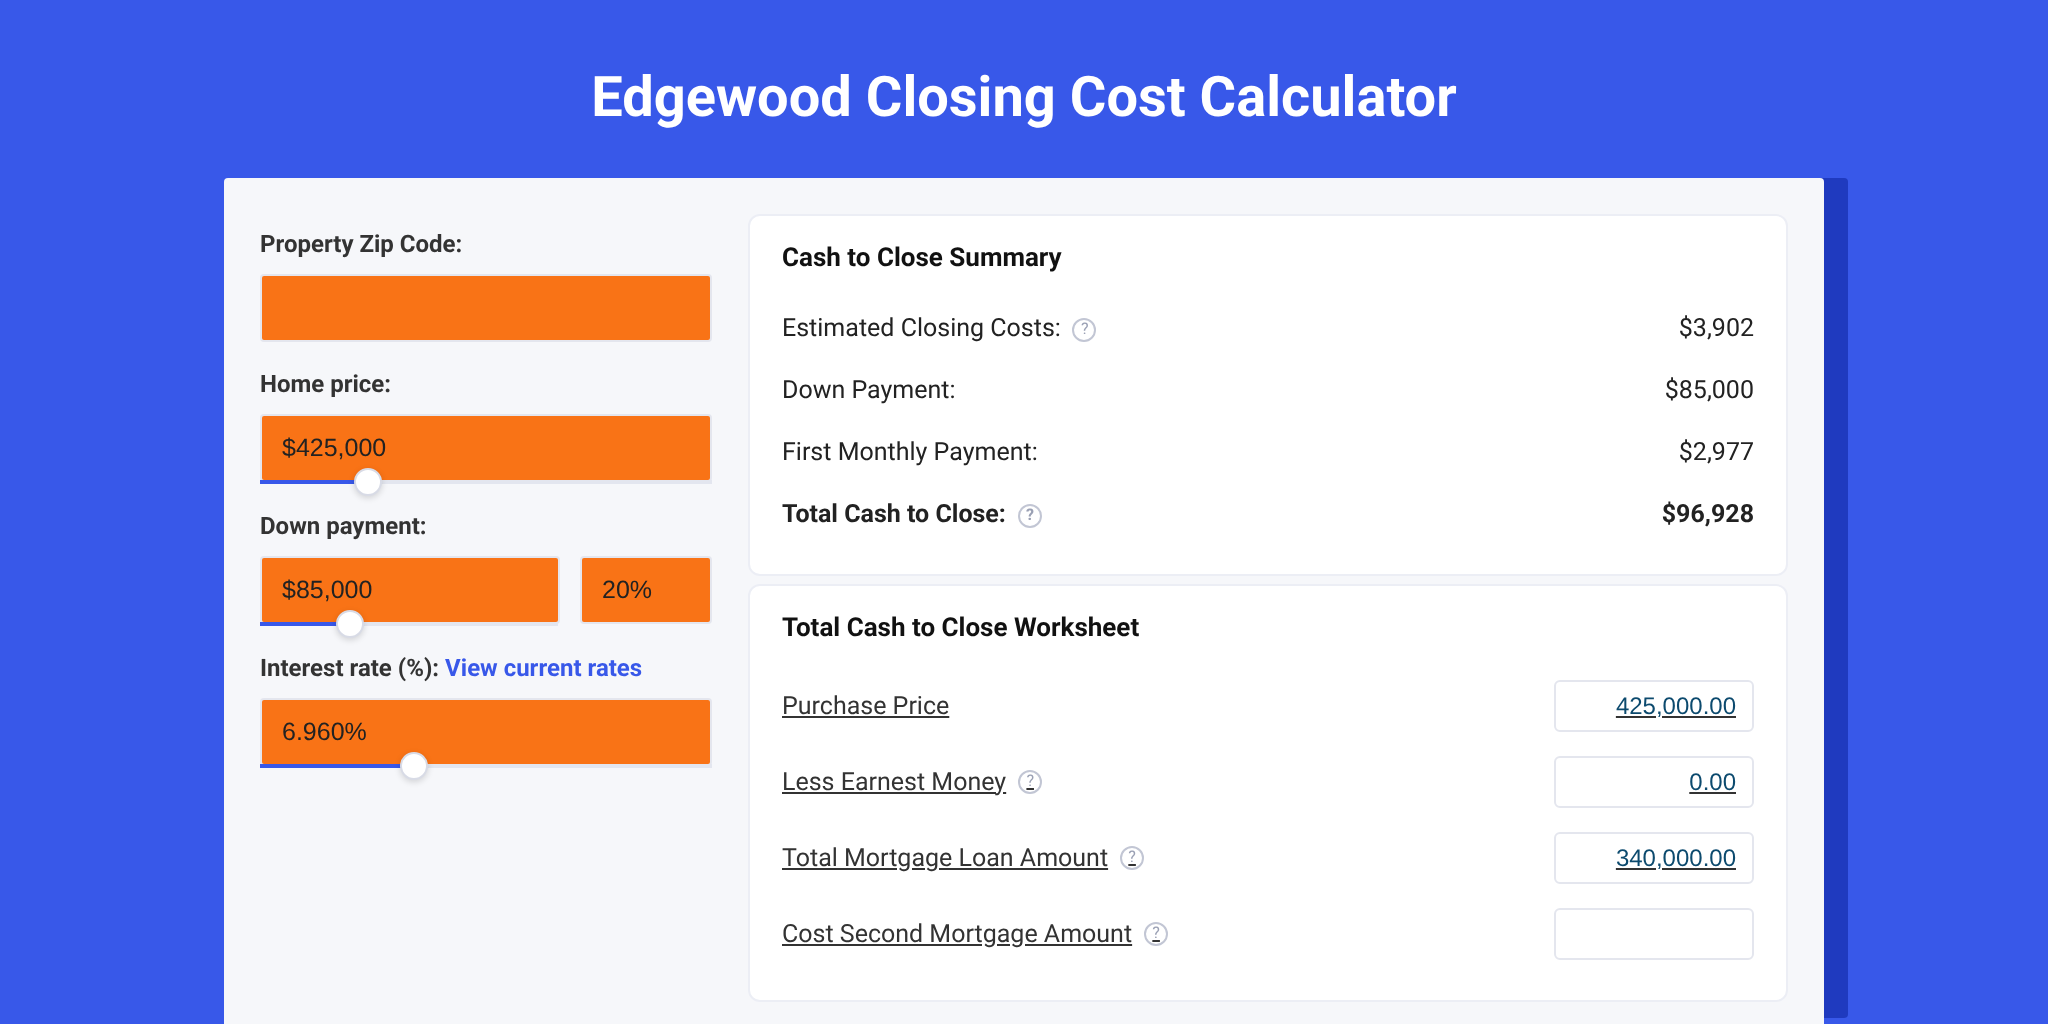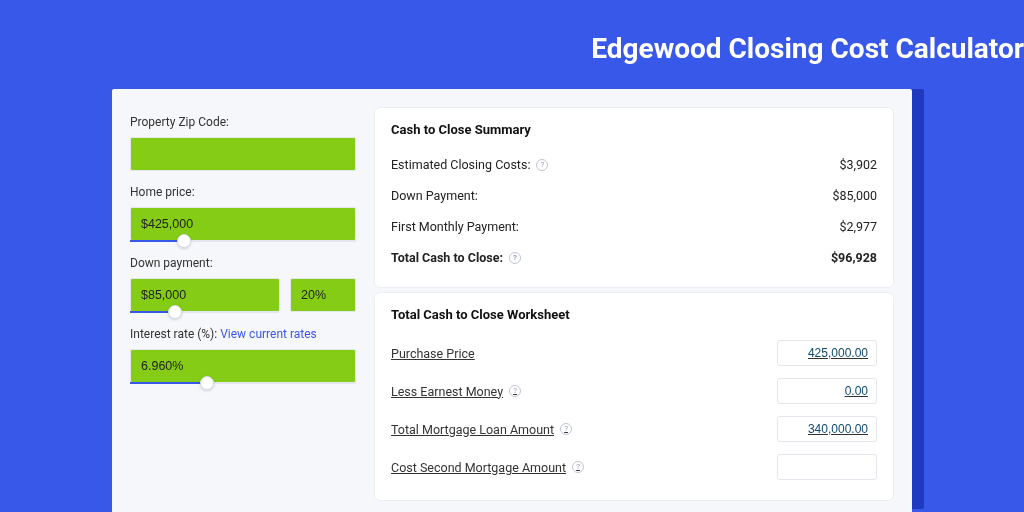--- a/index.html
+++ b/index.html
@@ -7,21 +7,21 @@
       font-family: -apple-system, BlinkMacSystemFont, "Segoe UI", Roboto, Helvetica, Arial, sans-serif;
       background: #3858e9;
       width: 1024px;
       height: 512px;
       overflow: hidden;
     }
     .page-title {
       color: #fff;
       font-size: 28px;
       font-weight: 700;
-      text-align: right;
+      text-align: center;
       padding: 32px 0 24px;
     }
     .calc-shadow {
       width: 800px;
       margin: 0 auto;
       position: relative;
     }
     .shadow-layer {
       position: absolute;
       top: 0; left: 12px;
@@ -36,26 +36,26 @@
       background: #f6f7fa;
       border-radius: 2px;
       padding: 18px;
       display: flex;
       gap: 18px;
     }
     .col-left { width: 226px; flex: 0 0 226px; padding-top: 8px; }
     .col-right { flex: 1; display: flex; flex-direction: column; gap: 4px; }
 
     .field { margin-bottom: 14px; }
-    .field-label { font-size: 12px; color: #333; margin-bottom: 8px; display: block; }
+    .field-label { font-size: 12px; color: #333; margin-bottom: 8px; display: block; font-weight: bold; }
     .text-input {
       width: 100%;
       height: 34px;
       border: 1px solid #e4e6ee;
-      background: #84cc16;
+      background: #f97316;
       border-radius: 2px;
       padding: 0 10px;
       font-size: 12.5px;
       color: #222;
     }
     .slider-rail {
       position: relative;
       height: 2px;
       background: #e3e6ef;
       margin-top: -1px;

